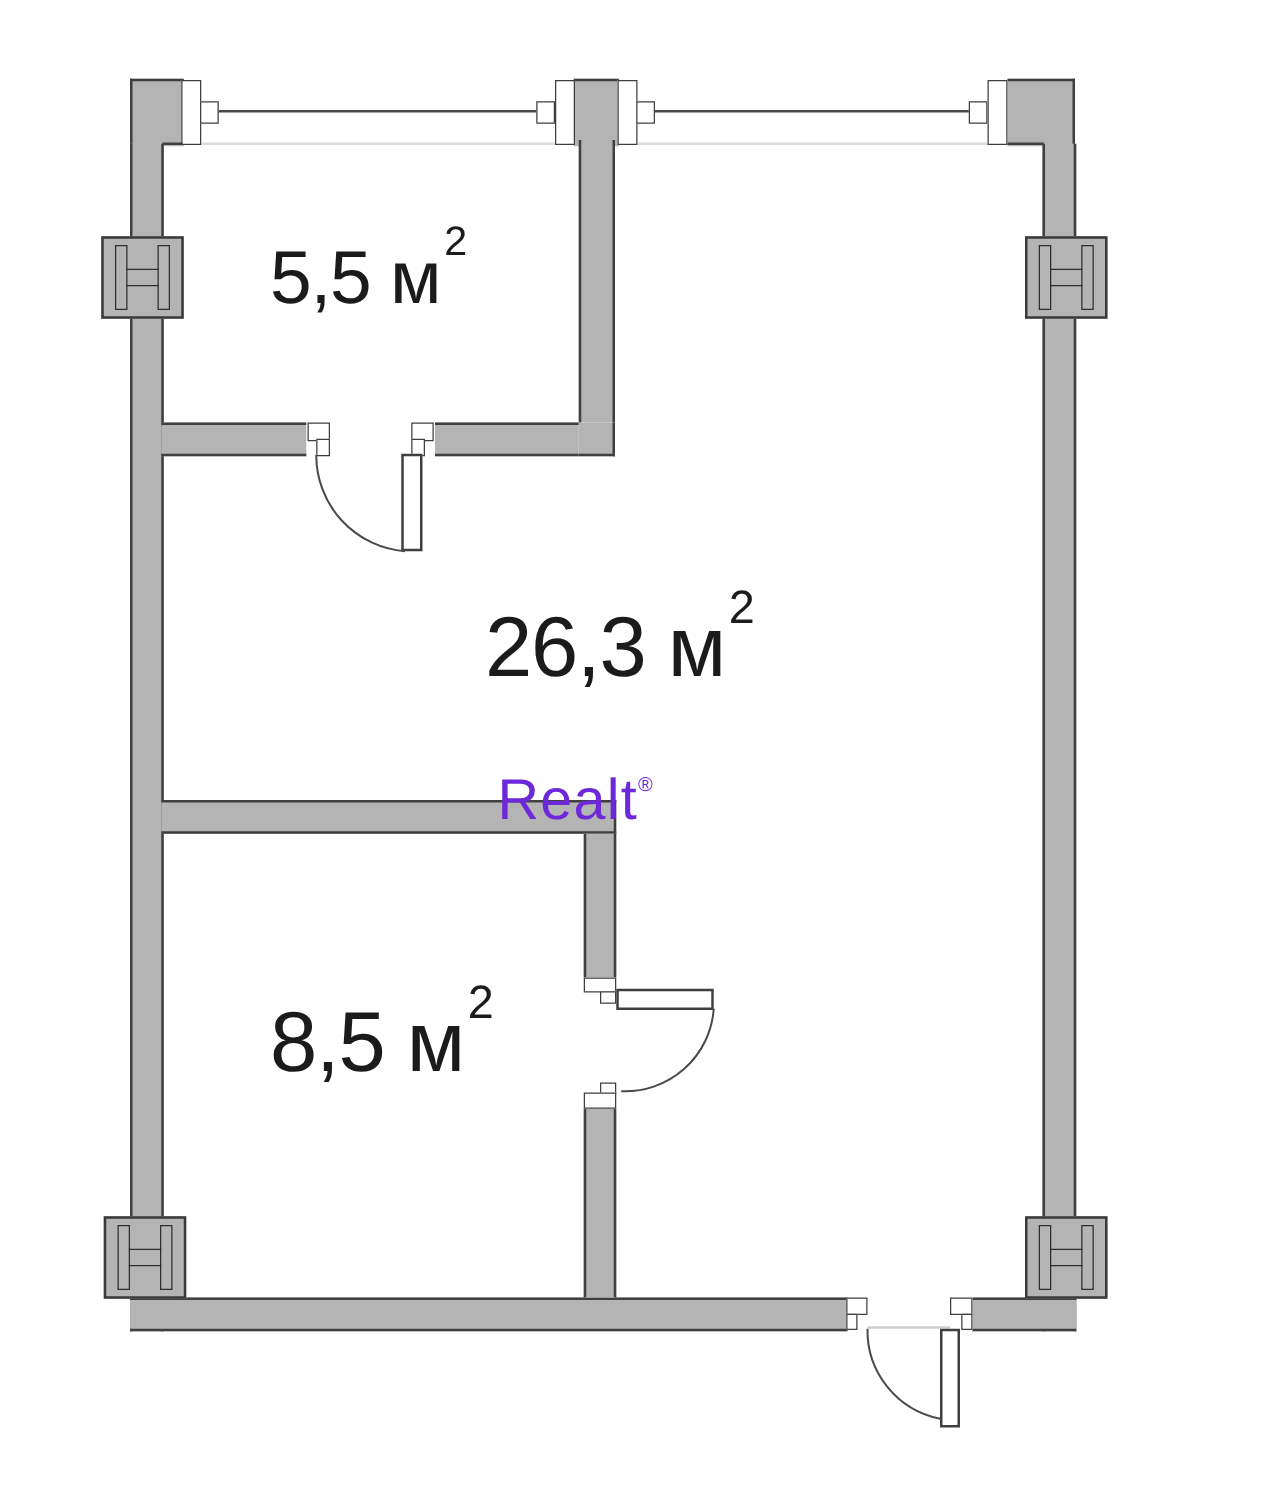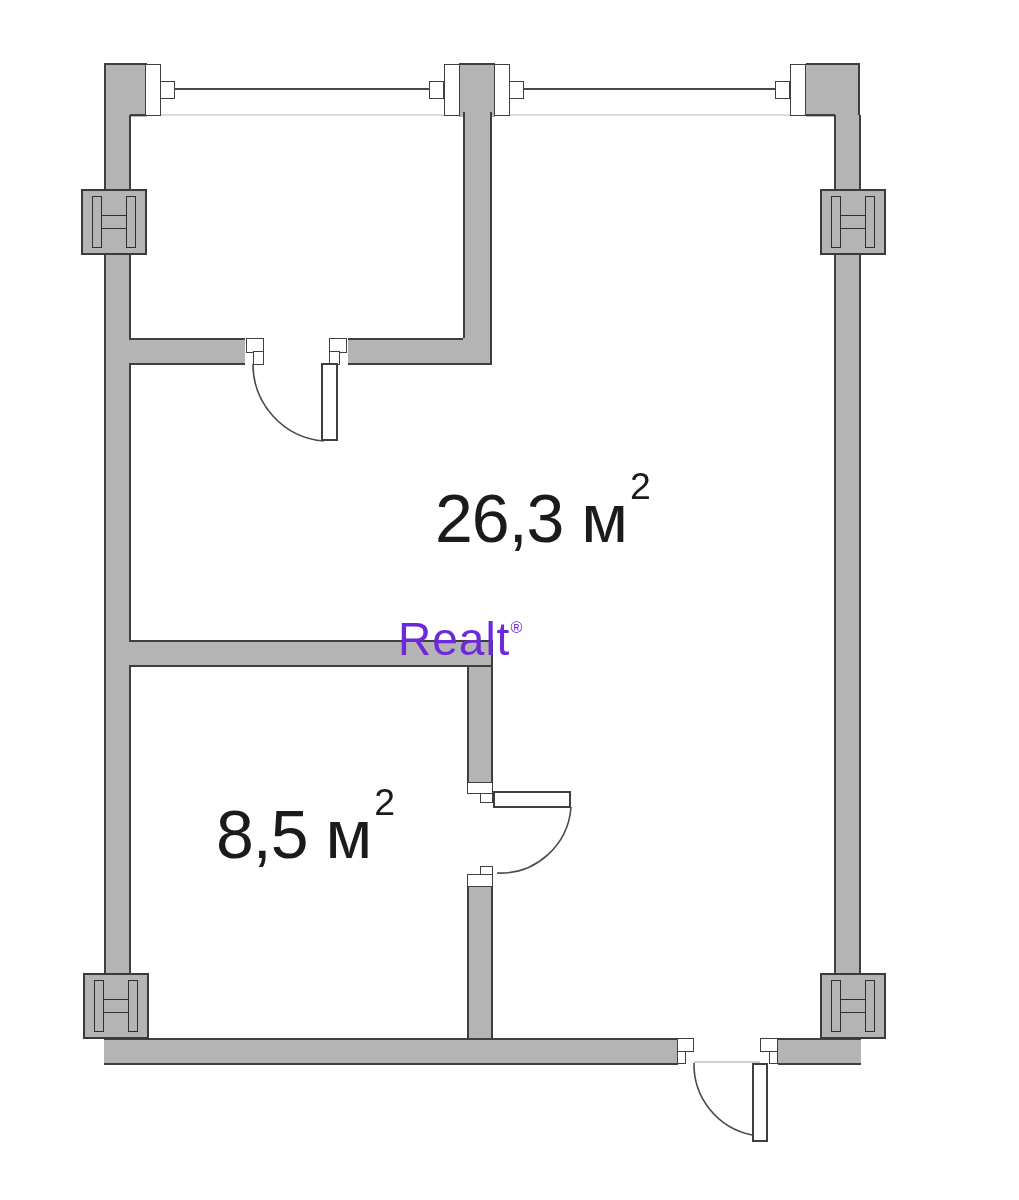--- a/index.html
+++ b/index.html
@@ -134,21 +134,24 @@
   <div class="abs jamb" style="left:769px;top:1051px;width:9px;height:13px;"></div>
   <div class="abs threshold" style="left:694px;top:1061px;width:66px;height:2px;"></div>
   <div class="abs leaf" style="left:752px;top:1063px;width:16px;height:79px;"></div>
 
   <svg id="arc-overlay" width="1019" height="1200" viewBox="0 0 1019 1200">
     <path d="M 253 364 A 77 77 0 0 0 324 441" fill="none" stroke="#4a4a4a" stroke-width="1.6"></path>
     <path d="M 571 807 A 71 71 0 0 1 497 873" fill="none" stroke="#4a4a4a" stroke-width="1.6"></path>
     <path d="M 694 1063 A 72 72 0 0 0 752 1135" fill="none" stroke="#4a4a4a" stroke-width="1.6"></path>
   </svg>
 
-  <div class="arealabel" style="left:388px;top:484px;font-size:68px;margin-left:47px;">
+  <div class="arealabel" style="left:216px;top:192px;font-size:60px;">
+    <span>5,5 м</span><sup>2</sup>
+  </div>
+  <div class="arealabel" style="left:388px;top:484px;font-size:68px;">
     <span>26,3 м</span><sup>2</sup>
   </div>
   <div class="arealabel" style="left:216px;top:800px;font-size:68px;">
     <span>8,5 м</span><sup>2</sup>
   </div>
 
   <div id="watermark" style="left:398px;top:612px;">
     <span>Realt</span><span class="rmark">®</span>
   </div>
 

